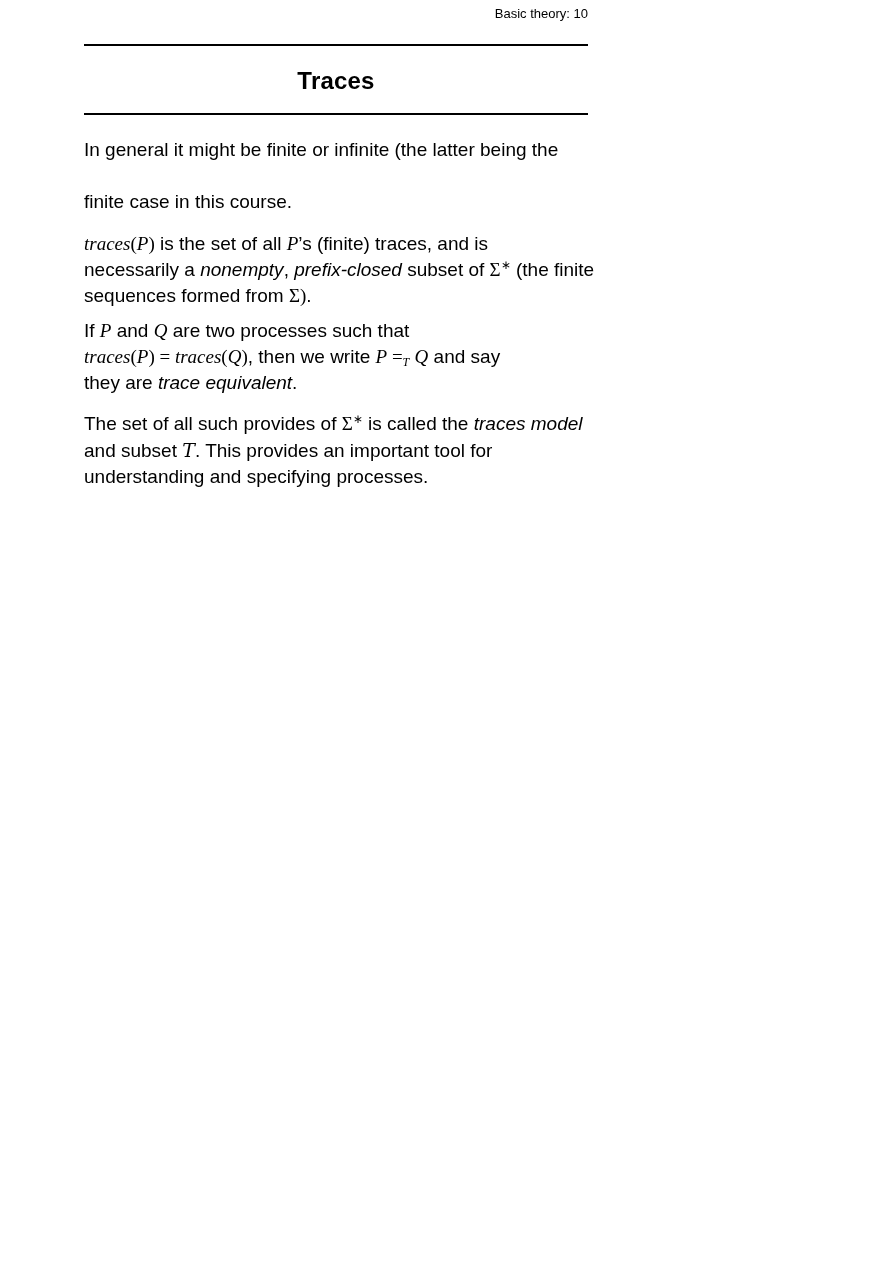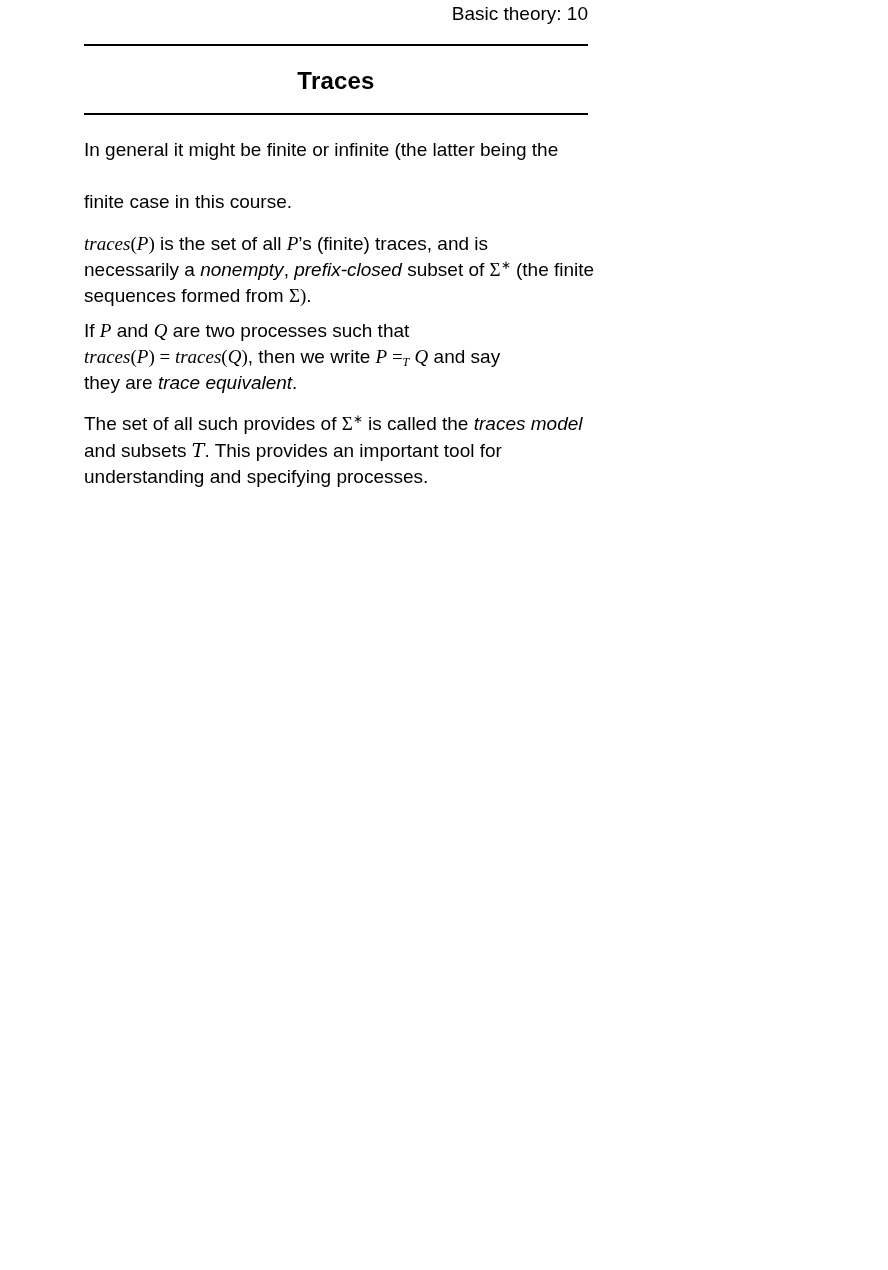--- a/index.html
+++ b/index.html
@@ -11,21 +11,21 @@
     font-family: "Liberation Sans", sans-serif;
     overflow: hidden;
   }
   .col {
     margin-left: 84px;
     width: 504px;
   }
   .header {
     padding-top: 2px;
     text-align: right;
-    font-size: 19px;
+    font-size: 13px;
     line-height: 24px;
   }
   hr.rule {
     border: none;
     border-top: 2px solid #000000;
     margin: 18px 0 0 0;
     width: 504px;
   }
   .title {
     margin: 20px 0 0 0;
@@ -71,16 +71,16 @@
     <div class="header">
       <span>Basic theory: 10</span>
     </div>
     <hr class="rule">
     <h1 class="title">Traces</h1>
     <hr class="rule rule2">
     <div class="body">
         <p><span class="tx">In general it might be finite or infinite (the latter being the</span><br><br><span class="tx">finite case in this course.</span></p>
         <p><span class="mi">traces</span><span class="mr">(</span><span class="mi">P</span><span class="mr">)</span><span class="tx"> is the set of all </span><span class="mi">P</span><span class="tx">’s (finite) traces, and is</span><br><span class="tx">necessarily a </span><span class="em">nonempty</span><span class="tx">, </span><span class="em">prefix-closed</span><span class="tx"> subset of </span><span class="mr">Σ</span><sup class="sup">∗</sup><span class="tx"> (the finite</span><br><span class="tx">sequences formed from </span><span class="mr">Σ</span><span class="mr">)</span><span class="tx">.</span></p>
         <p><span class="tx">If </span><span class="mi">P</span><span class="tx"> and </span><span class="mi">Q</span><span class="tx"> are two processes such that</span><br><span class="mi">traces</span><span class="mr">(</span><span class="mi">P</span><span class="mr">) = </span><span class="mi">traces</span><span class="mr">(</span><span class="mi">Q</span><span class="mr">)</span><span class="tx">, then we write </span><span class="mi">P</span><span class="mr"> =</span><sub class="sub mi">T</sub><span class="tx"> </span><span class="mi">Q</span><span class="tx"> and say</span><br><span class="tx">they are </span><span class="em">trace equivalent</span><span class="tx">.</span></p>
-        <p><span class="tx">The set of all such provides of </span><span class="mr">Σ</span><sup class="sup">∗</sup><span class="tx"> is called the </span><span class="em">traces model</span><br><span class="tx">and subsets </span><span class="cal">T</span><span class="tx">. This provides an important tool for</span><br><span class="tx">understanding and specifying processes.</span></p>
+        <p><span class="tx">The set of all such provides of </span><span class="mr">Σ</span><sup class="sup">∗</sup><span class="tx"> is called the </span><span class="em">traces model</span><br><span class="tx">and subset </span><span class="cal">T</span><span class="tx">. This provides an important tool for</span><br><span class="tx">understanding and specifying processes.</span></p>
       </div>
   </div>
 </div>
 
 </body></html>

